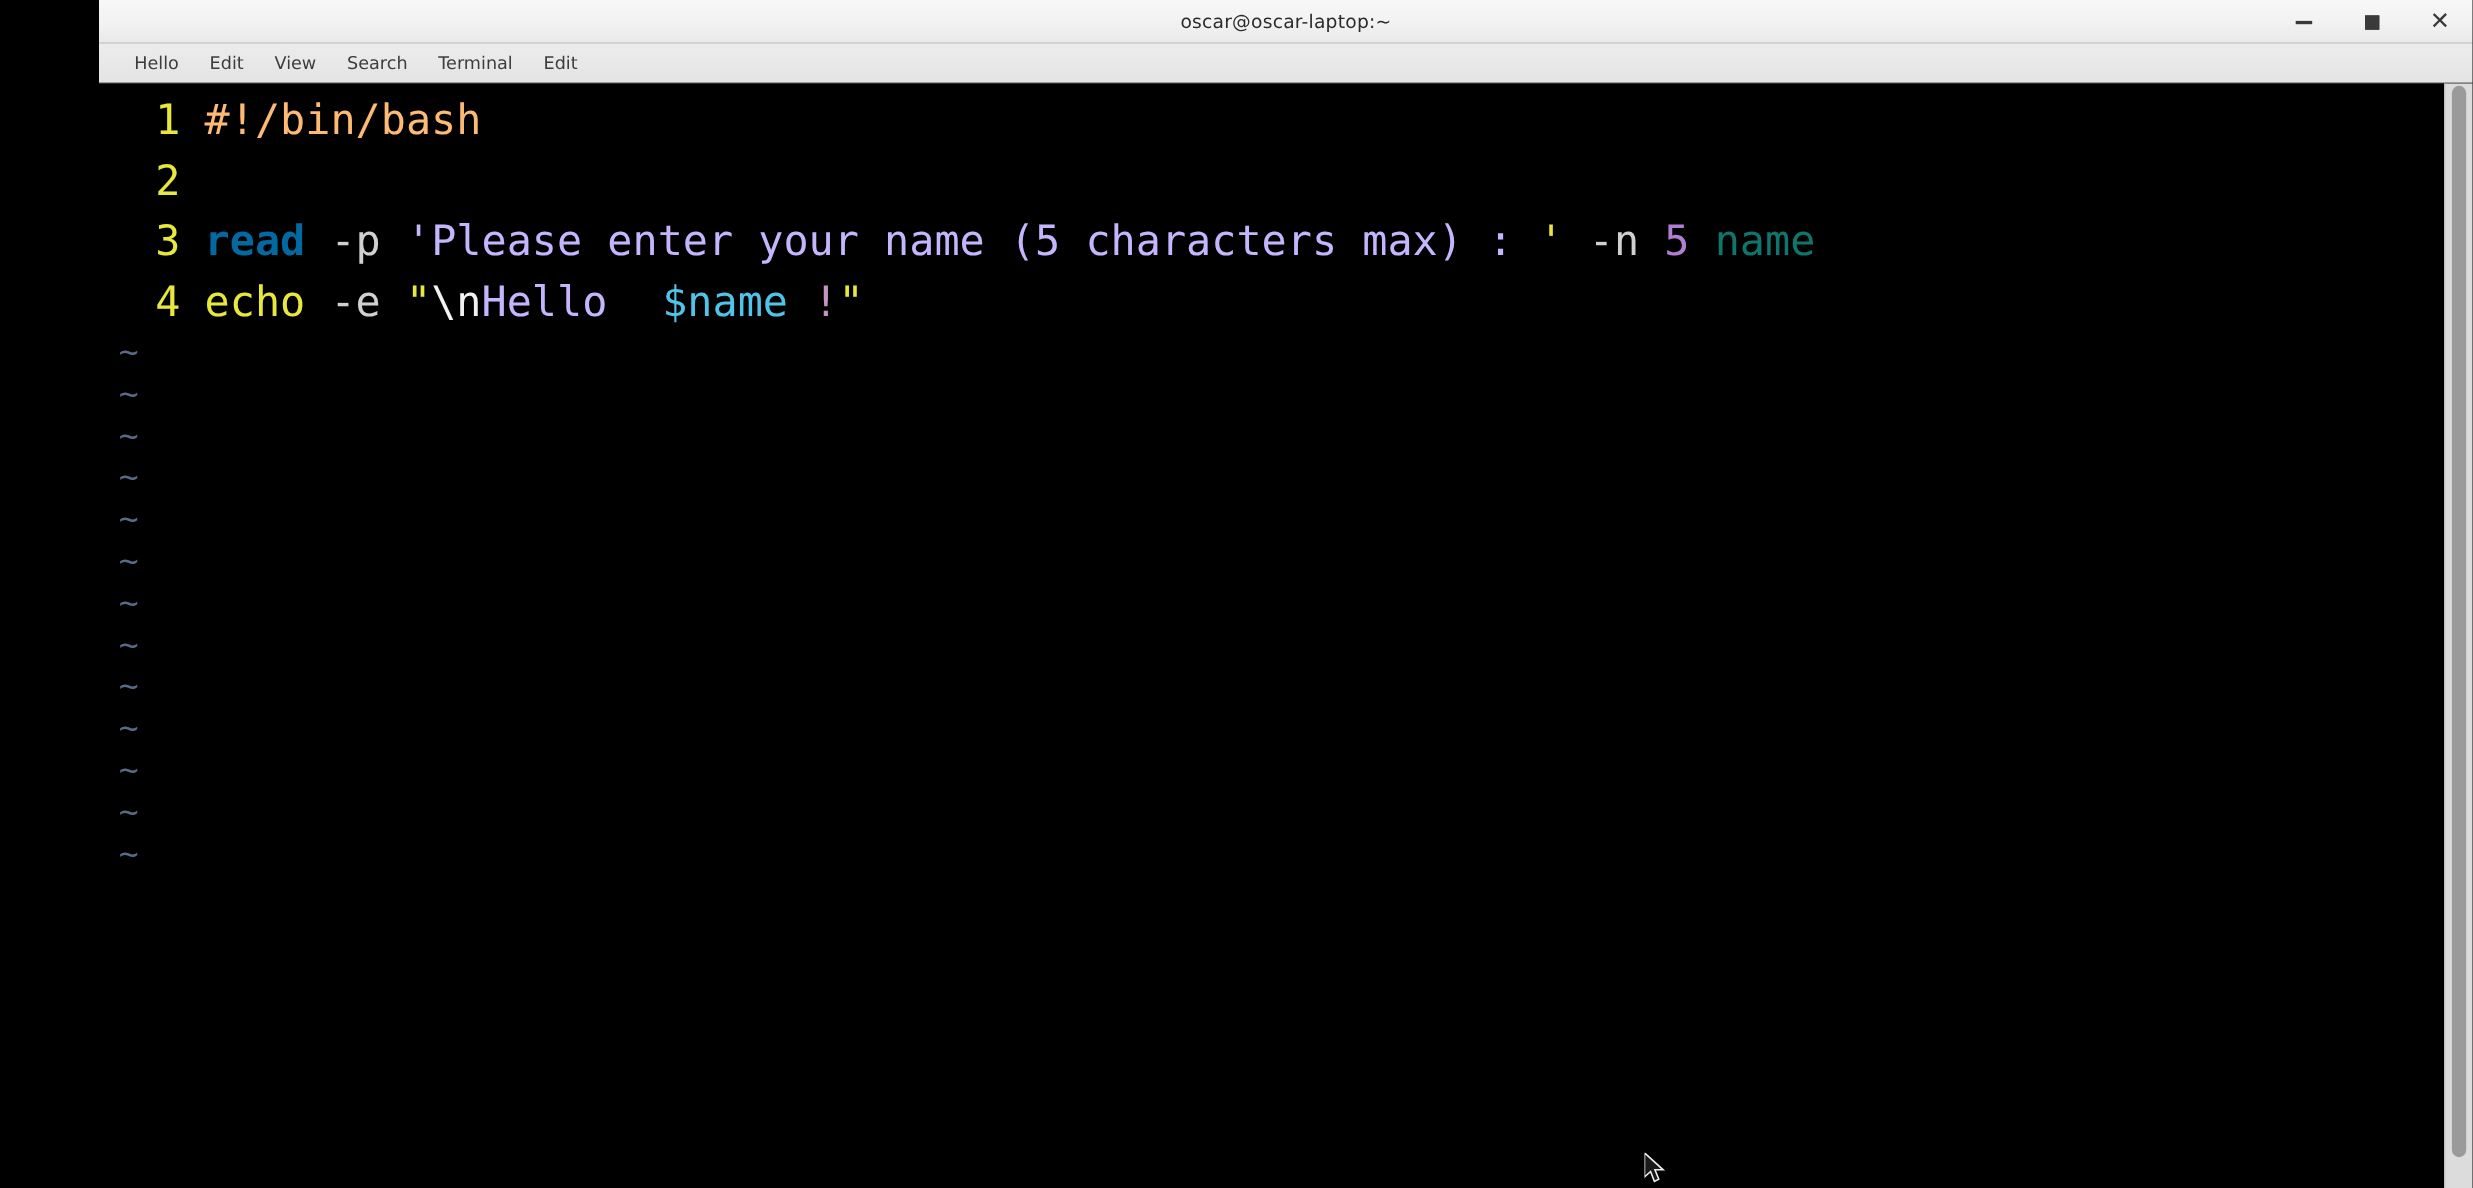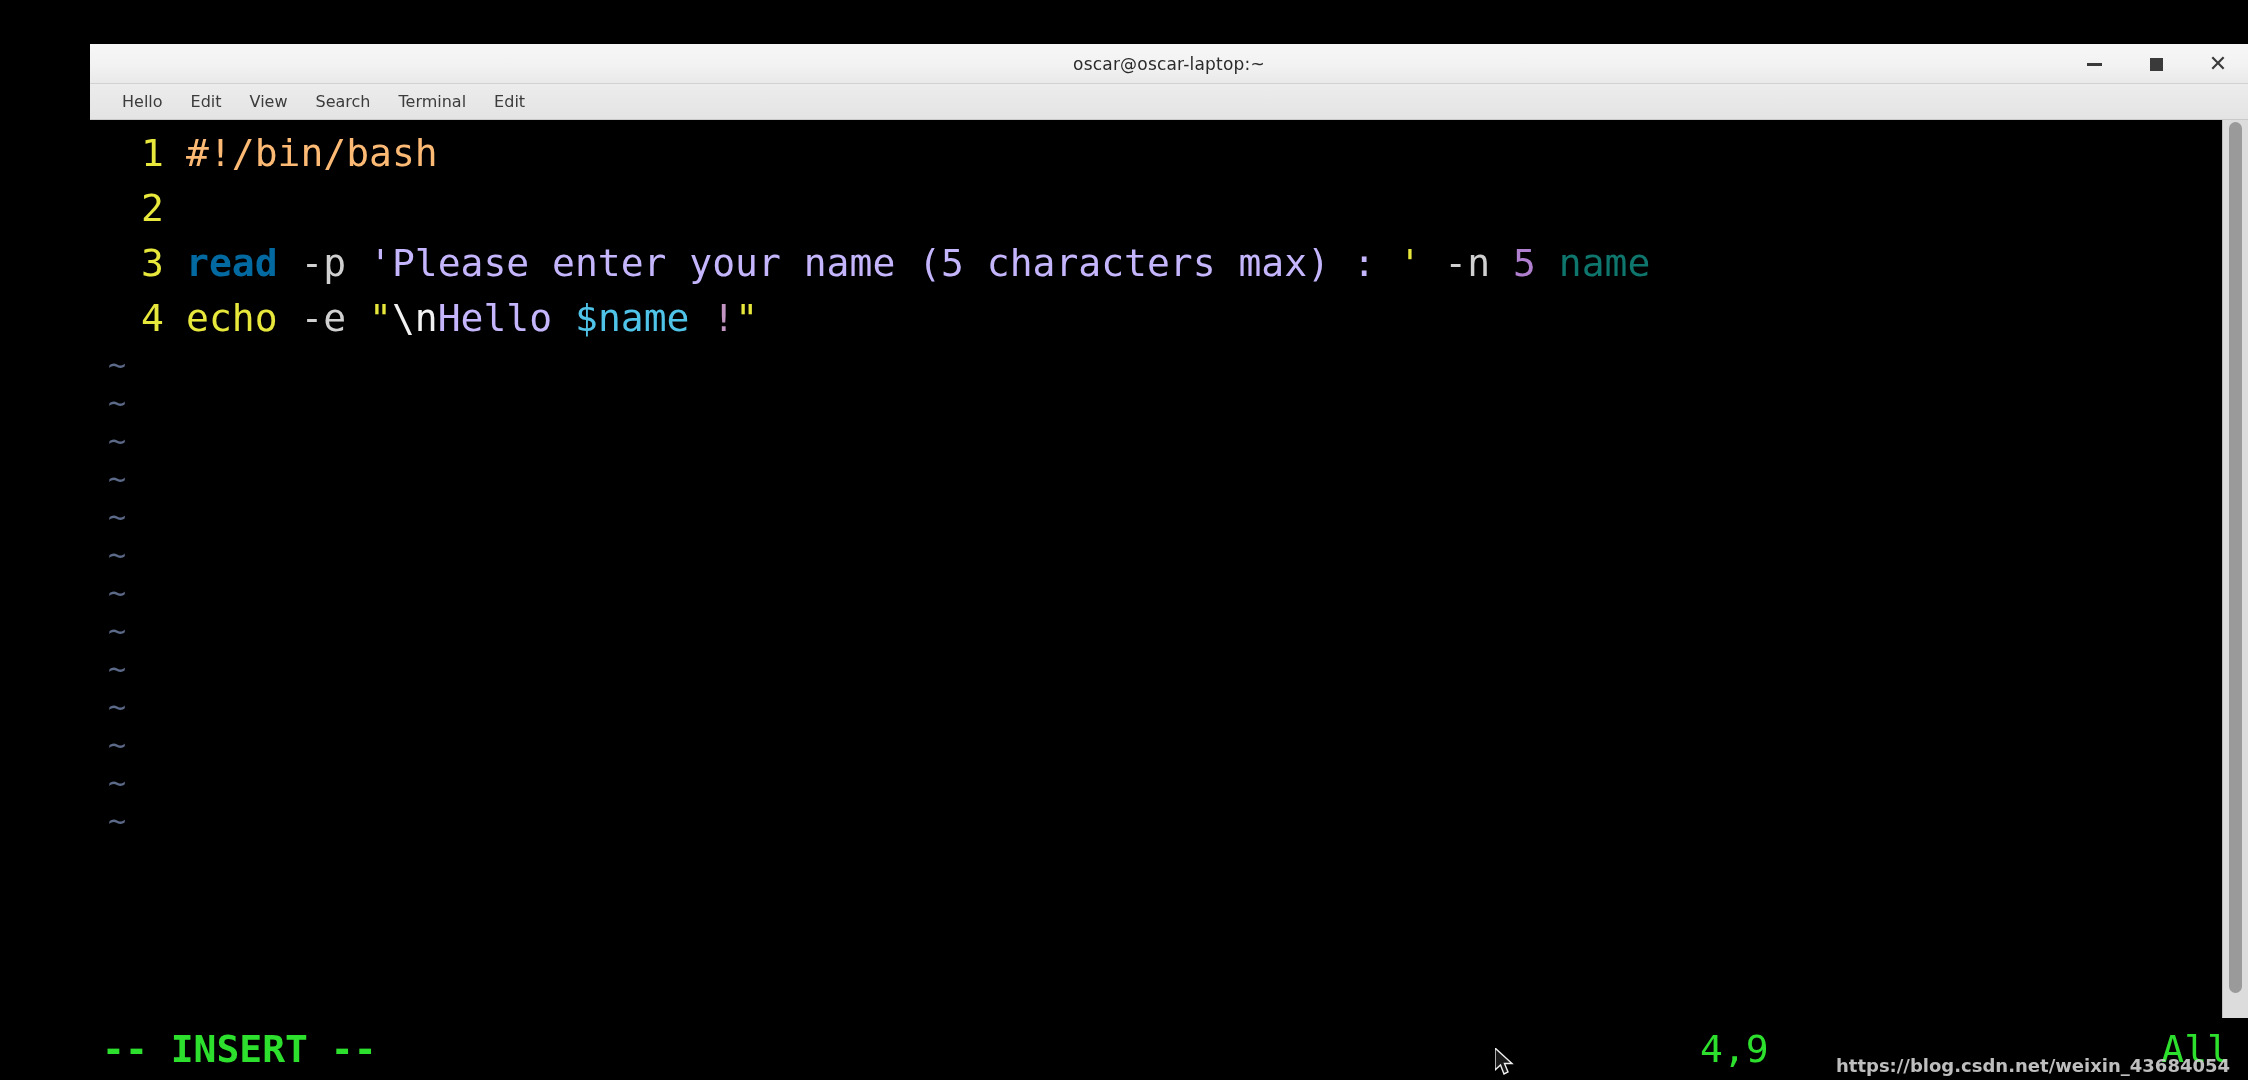--- a/index.html
+++ b/index.html
@@ -36,21 +36,20 @@
   
   #titlebar {
     position: relative;
     height: 40px;
     flex: 0 0 40px;
     background: linear-gradient(to bottom, #f7f7f7 0%, #f2f2f2 55%, #e9e9e9 100%);
     border-bottom: 1px solid #d2d2d2;
     display: flex;
     align-items: center;
     justify-content: center;
-    margin-top: 44px;
   }
   #title-text {
     font-family: "DejaVu Sans", sans-serif;
     font-size: 17px;
     color: #2b2b2b;
     letter-spacing: .2px;
     user-select: none;
   }
   #window-controls {
     position: absolute;
@@ -155,21 +154,21 @@
 
   
   .c-comment { color: #fdba74; }
   .c-plain   { color: #0369a1; font-weight: bold; }
   .c-flag    { color: #d0d0d0; }
   .c-string  { color: #c4b5fd; }
   .c-quote   { color: #e8e83c; }
   .c-number  { color: #b07fd0; }
   .c-var     { color: #0f766e; }
   .c-kw      { color: #e8e83c; }
-  .c-cyanvar { color: #4fc3e8; }
+  .c-cyanvar { color: #4fc3e8; margin-left: 27px; }
   .c-esc     { color: #f2f2f2; }
   .c-bang    { color: #c295c2; }
 
   
   #statusbar {
     position: relative;
     flex: 0 0 62px;
     height: 62px;
     background: #000000;
     font-family: "DejaVu Sans Mono", monospace;
@@ -294,26 +293,20 @@
           <div class="tilde-row">~</div>
           <div class="tilde-row">~</div>
           <div class="tilde-row">~</div>
           <div class="tilde-row">~</div>
         </div>
       <div id="scrollbar">
         <div id="scroll-thumb"></div>
       </div>
     </div>
 
-    <div id="statusbar">
-      <span id="status-mode">-- INSERT --</span>
-      <span id="status-pos">4,9</span>
-      <span id="status-scroll">All</span>
-      <div id="watermark">https://blog.csdn.net/weixin_43684054</div>
-    </div>
 
   </div>
 
   <svg id="mouse-cursor" viewBox="0 0 22 30">
     <polygon points="0,0 0,22 5.5,17 9,26 13,24 9.5,15.5 17,15.5" fill="#1a1a1a" stroke="#f0f0f0" stroke-width="1.4"></polygon>
   </svg>
 
 </div>
 
 </body></html>

